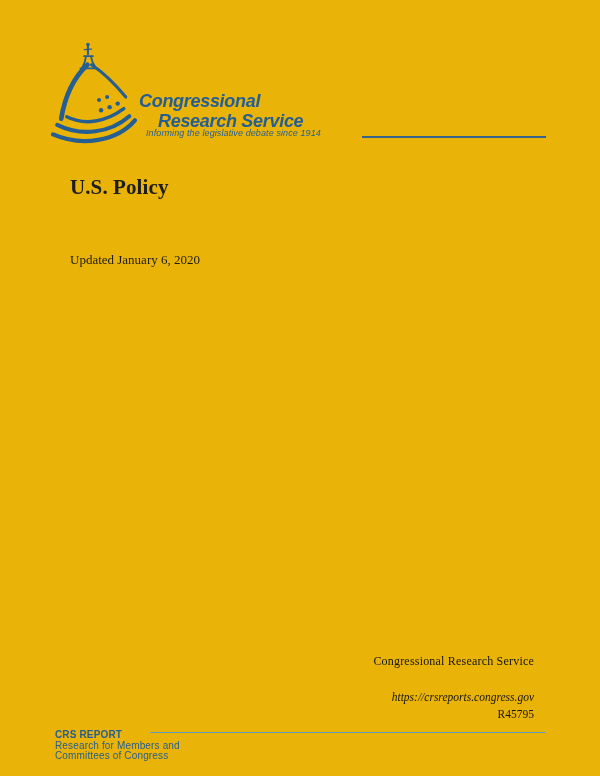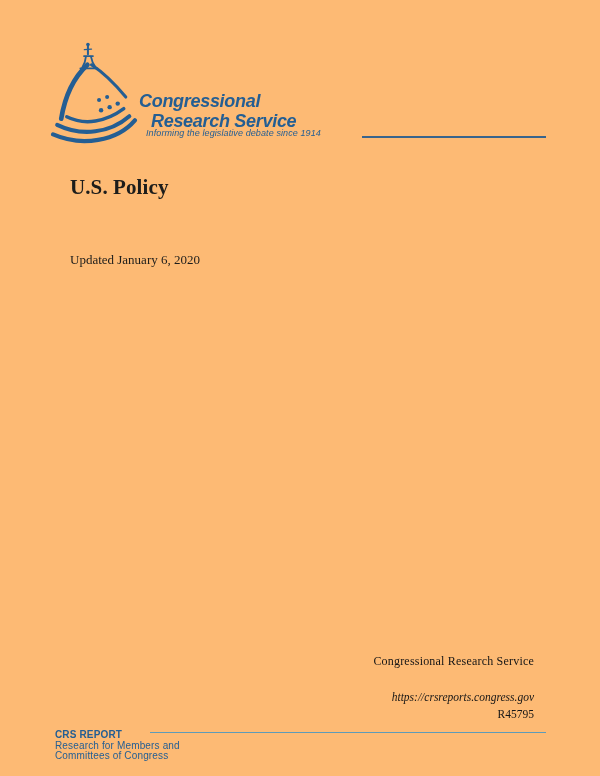--- a/index.html
+++ b/index.html
@@ -5,21 +5,21 @@
   html, body {
     margin: 0;
     padding: 0;
     background: #e8e8e8;
   }
   .page {
     position: relative;
     width: 600px;
     height: 776px;
     margin: 0 auto;
-    background: #fdba74;
+    background: #eab308;
     overflow: hidden;
     font-family: "Liberation Serif", serif;
   }
 
   
   .logo-dome {
     position: absolute;
     left: 48px;
     top: 38px;
     width: 92px;
@@ -30,21 +30,21 @@
     left: 139px;
     top: 92px;
     color: #245E93;
     font-family: "Liberation Sans", sans-serif;
     font-style: italic;
     font-weight: 800;
     letter-spacing: -0.3px;
     line-height: 1;
   }
   .logo-text .org1 { font-size: 18px; }
-  .logo-text .org2 { font-size: 18px; margin-left: 12px; margin-top: 2px; }
+  .logo-text .org2 { font-size: 18px; margin-left: 19px; margin-top: 2px; }
   .logo-tagline {
     position: absolute;
     left: 146px;
     top: 128px;
     color: #245E93;
     font-family: "Liberation Sans", sans-serif;
     font-style: italic;
     font-weight: 400;
     font-size: 9px;
     letter-spacing: 0.1px;

